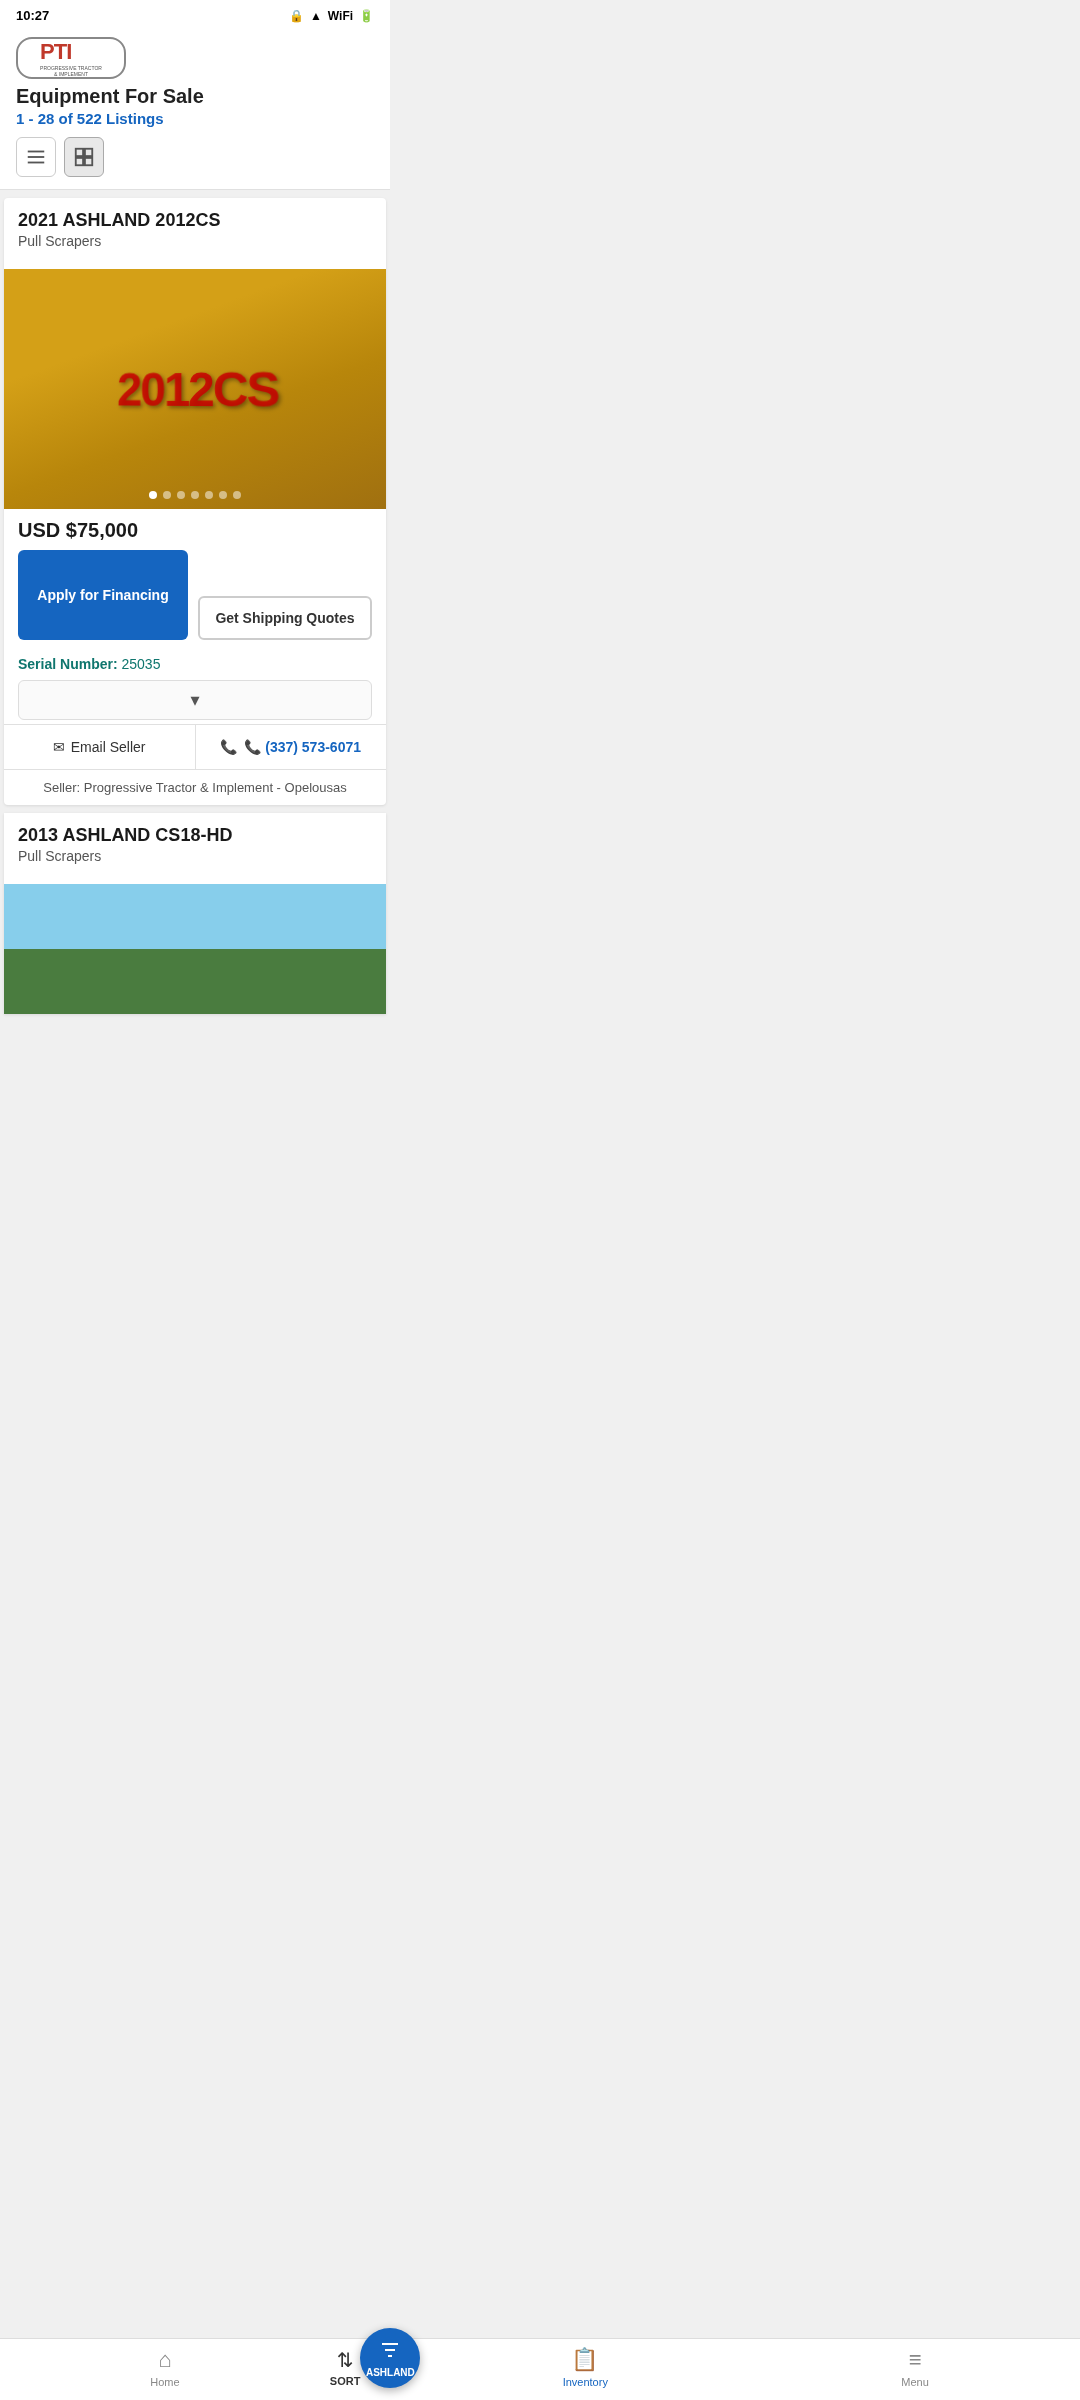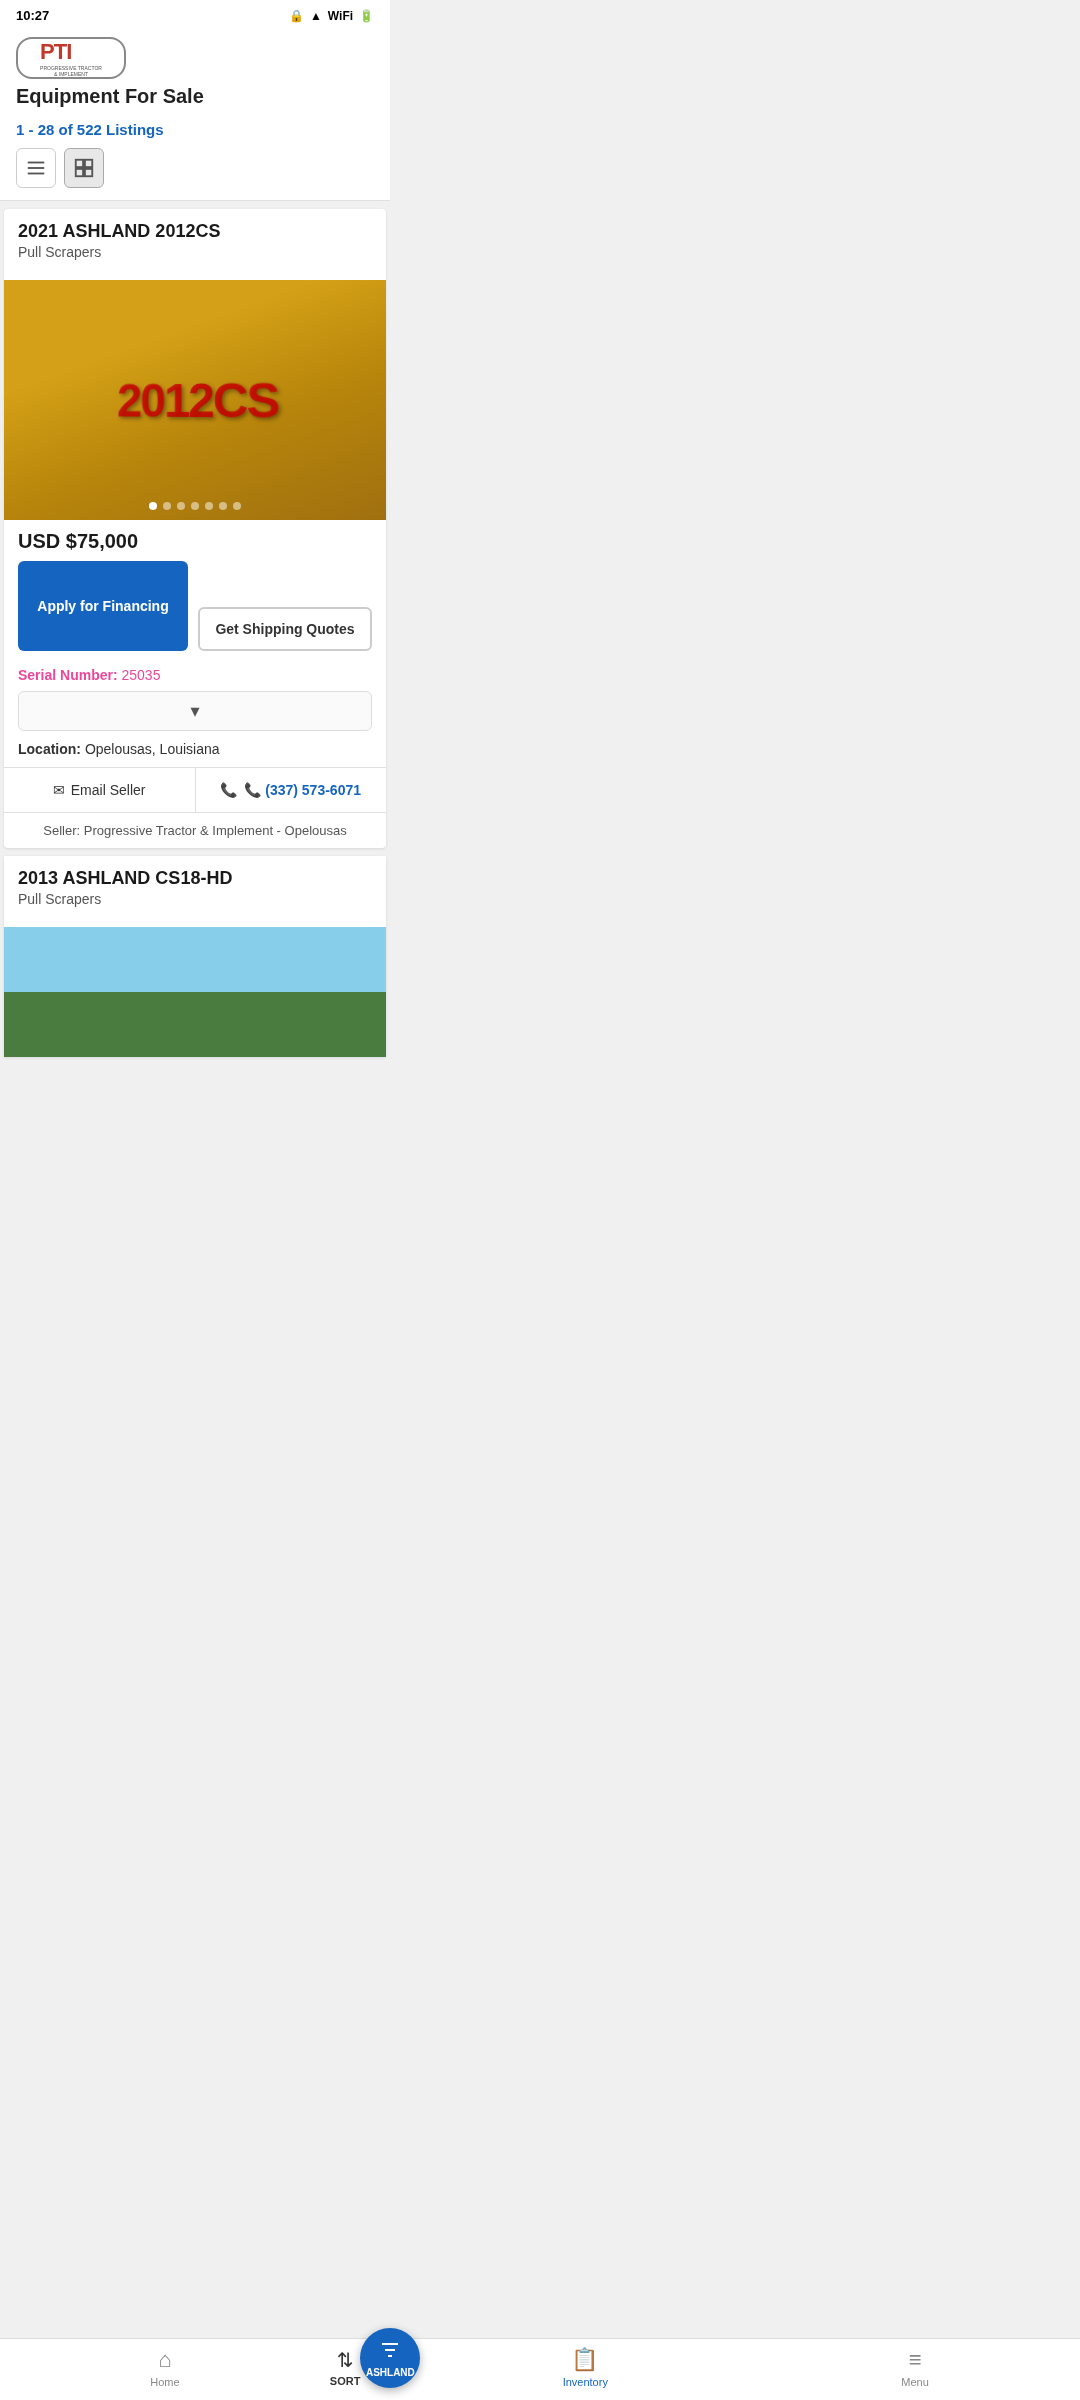--- a/index.html
+++ b/index.html
@@ -57,21 +57,21 @@
     .logo-subtitle {
       font-size: 5px;
       color: #555;
       text-align: center;
       line-height: 1.2;
     }
     .page-title {
       font-size: 20px;
       font-weight: 700;
       color: #222;
-      margin-bottom: 13px;
+      margin-bottom: 2px;
     }
     .listings-count {
       font-size: 15px;
       color: #1565c0;
       font-weight: 600;
       margin-bottom: 10px;
     }
     .view-toggles {
       display: flex;
       gap: 8px;
@@ -185,21 +185,21 @@
       border-radius: 6px;
       font-size: 14px;
       font-weight: 600;
       cursor: pointer;
       text-align: center;
       margin-top: 46px;
     }
     .details-row {
       padding: 4px 14px;
       font-size: 14px;
-      color: #ec4899;
+      color: #0f766e;
     }
     .details-row span.label {
       font-weight: 600;
     }
     .expand-btn {
       display: flex;
       align-items: center;
       justify-content: center;
       padding: 8px;
       margin: 4px 14px;
@@ -420,24 +420,20 @@
 
     <div class="details-row">
       <span class="label">Serial Number:</span>
       <span>25035</span>
     </div>
 
     <div class="expand-btn">
       <span class="collapse-chevron">▾</span>
     </div>
 
-    <div class="location-row">
-      <span class="label">Location:</span>
-      <span>Opelousas, Louisiana</span>
-    </div>
 
     <div class="contact-buttons">
       <button class="btn-email">
         <span>✉</span>
         <span>Email Seller</span>
       </button>
       <button class="btn-phone">
         <span>📞</span>
         <span>📞 (337) 573-6071</span>
       </button>

